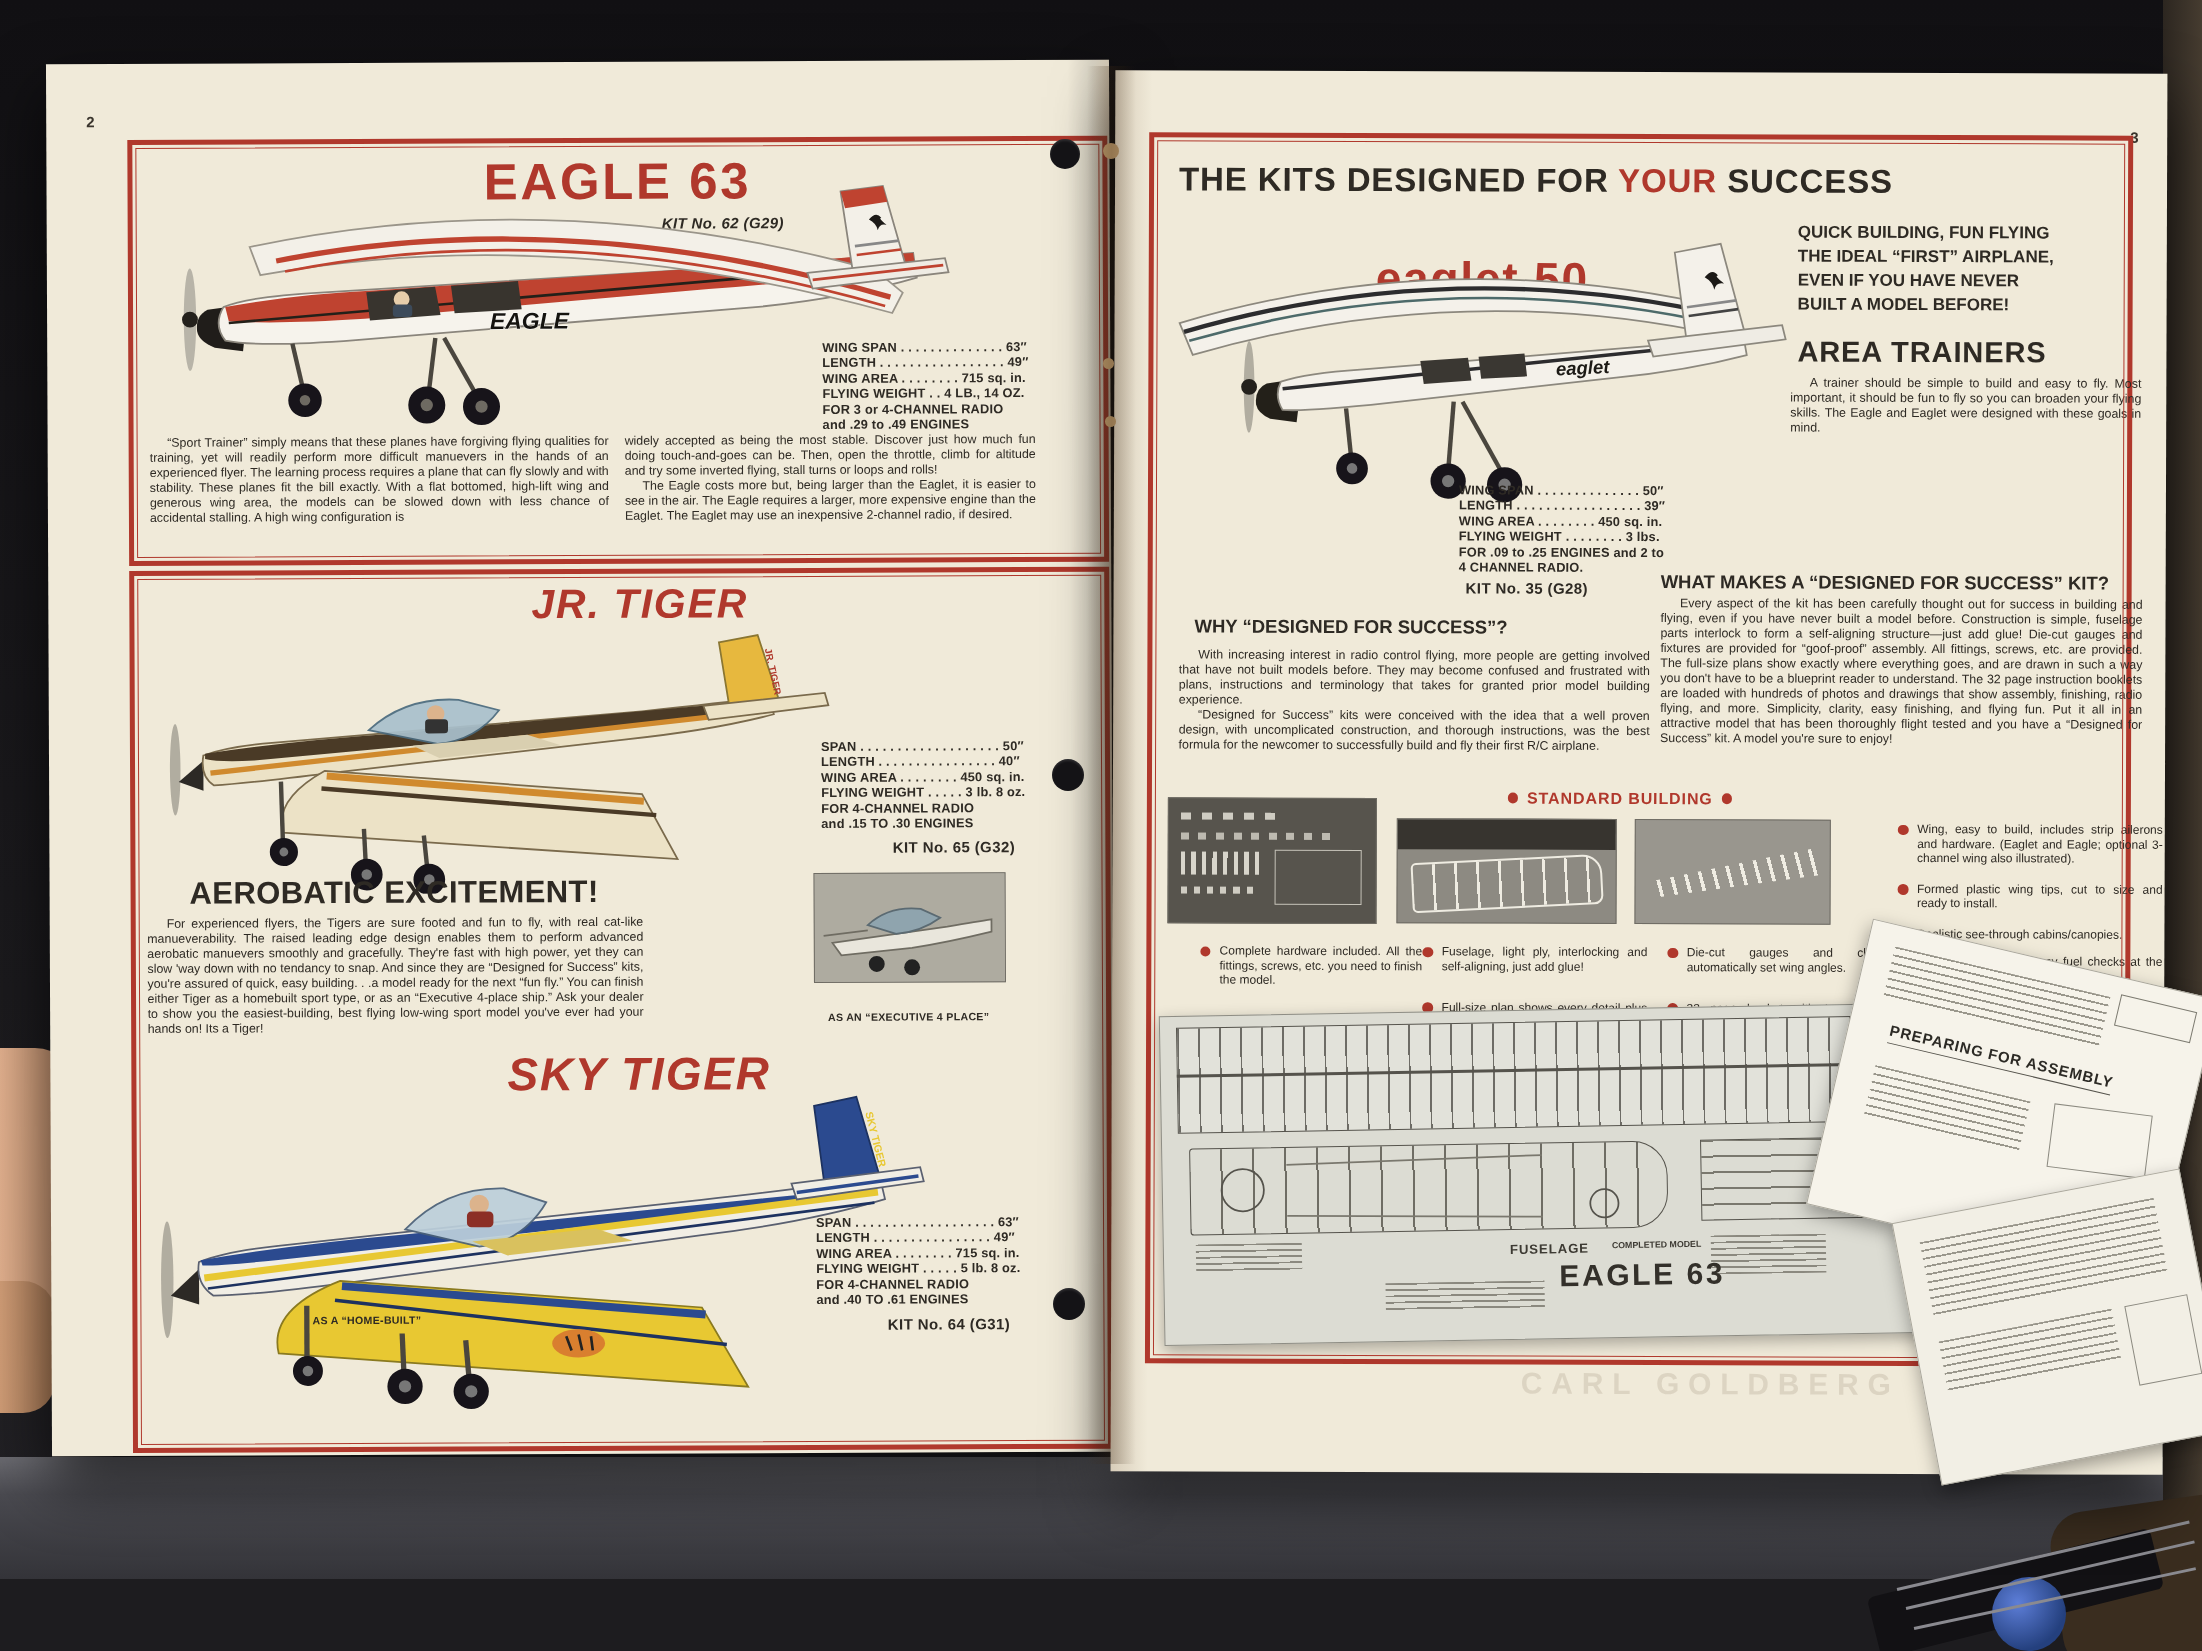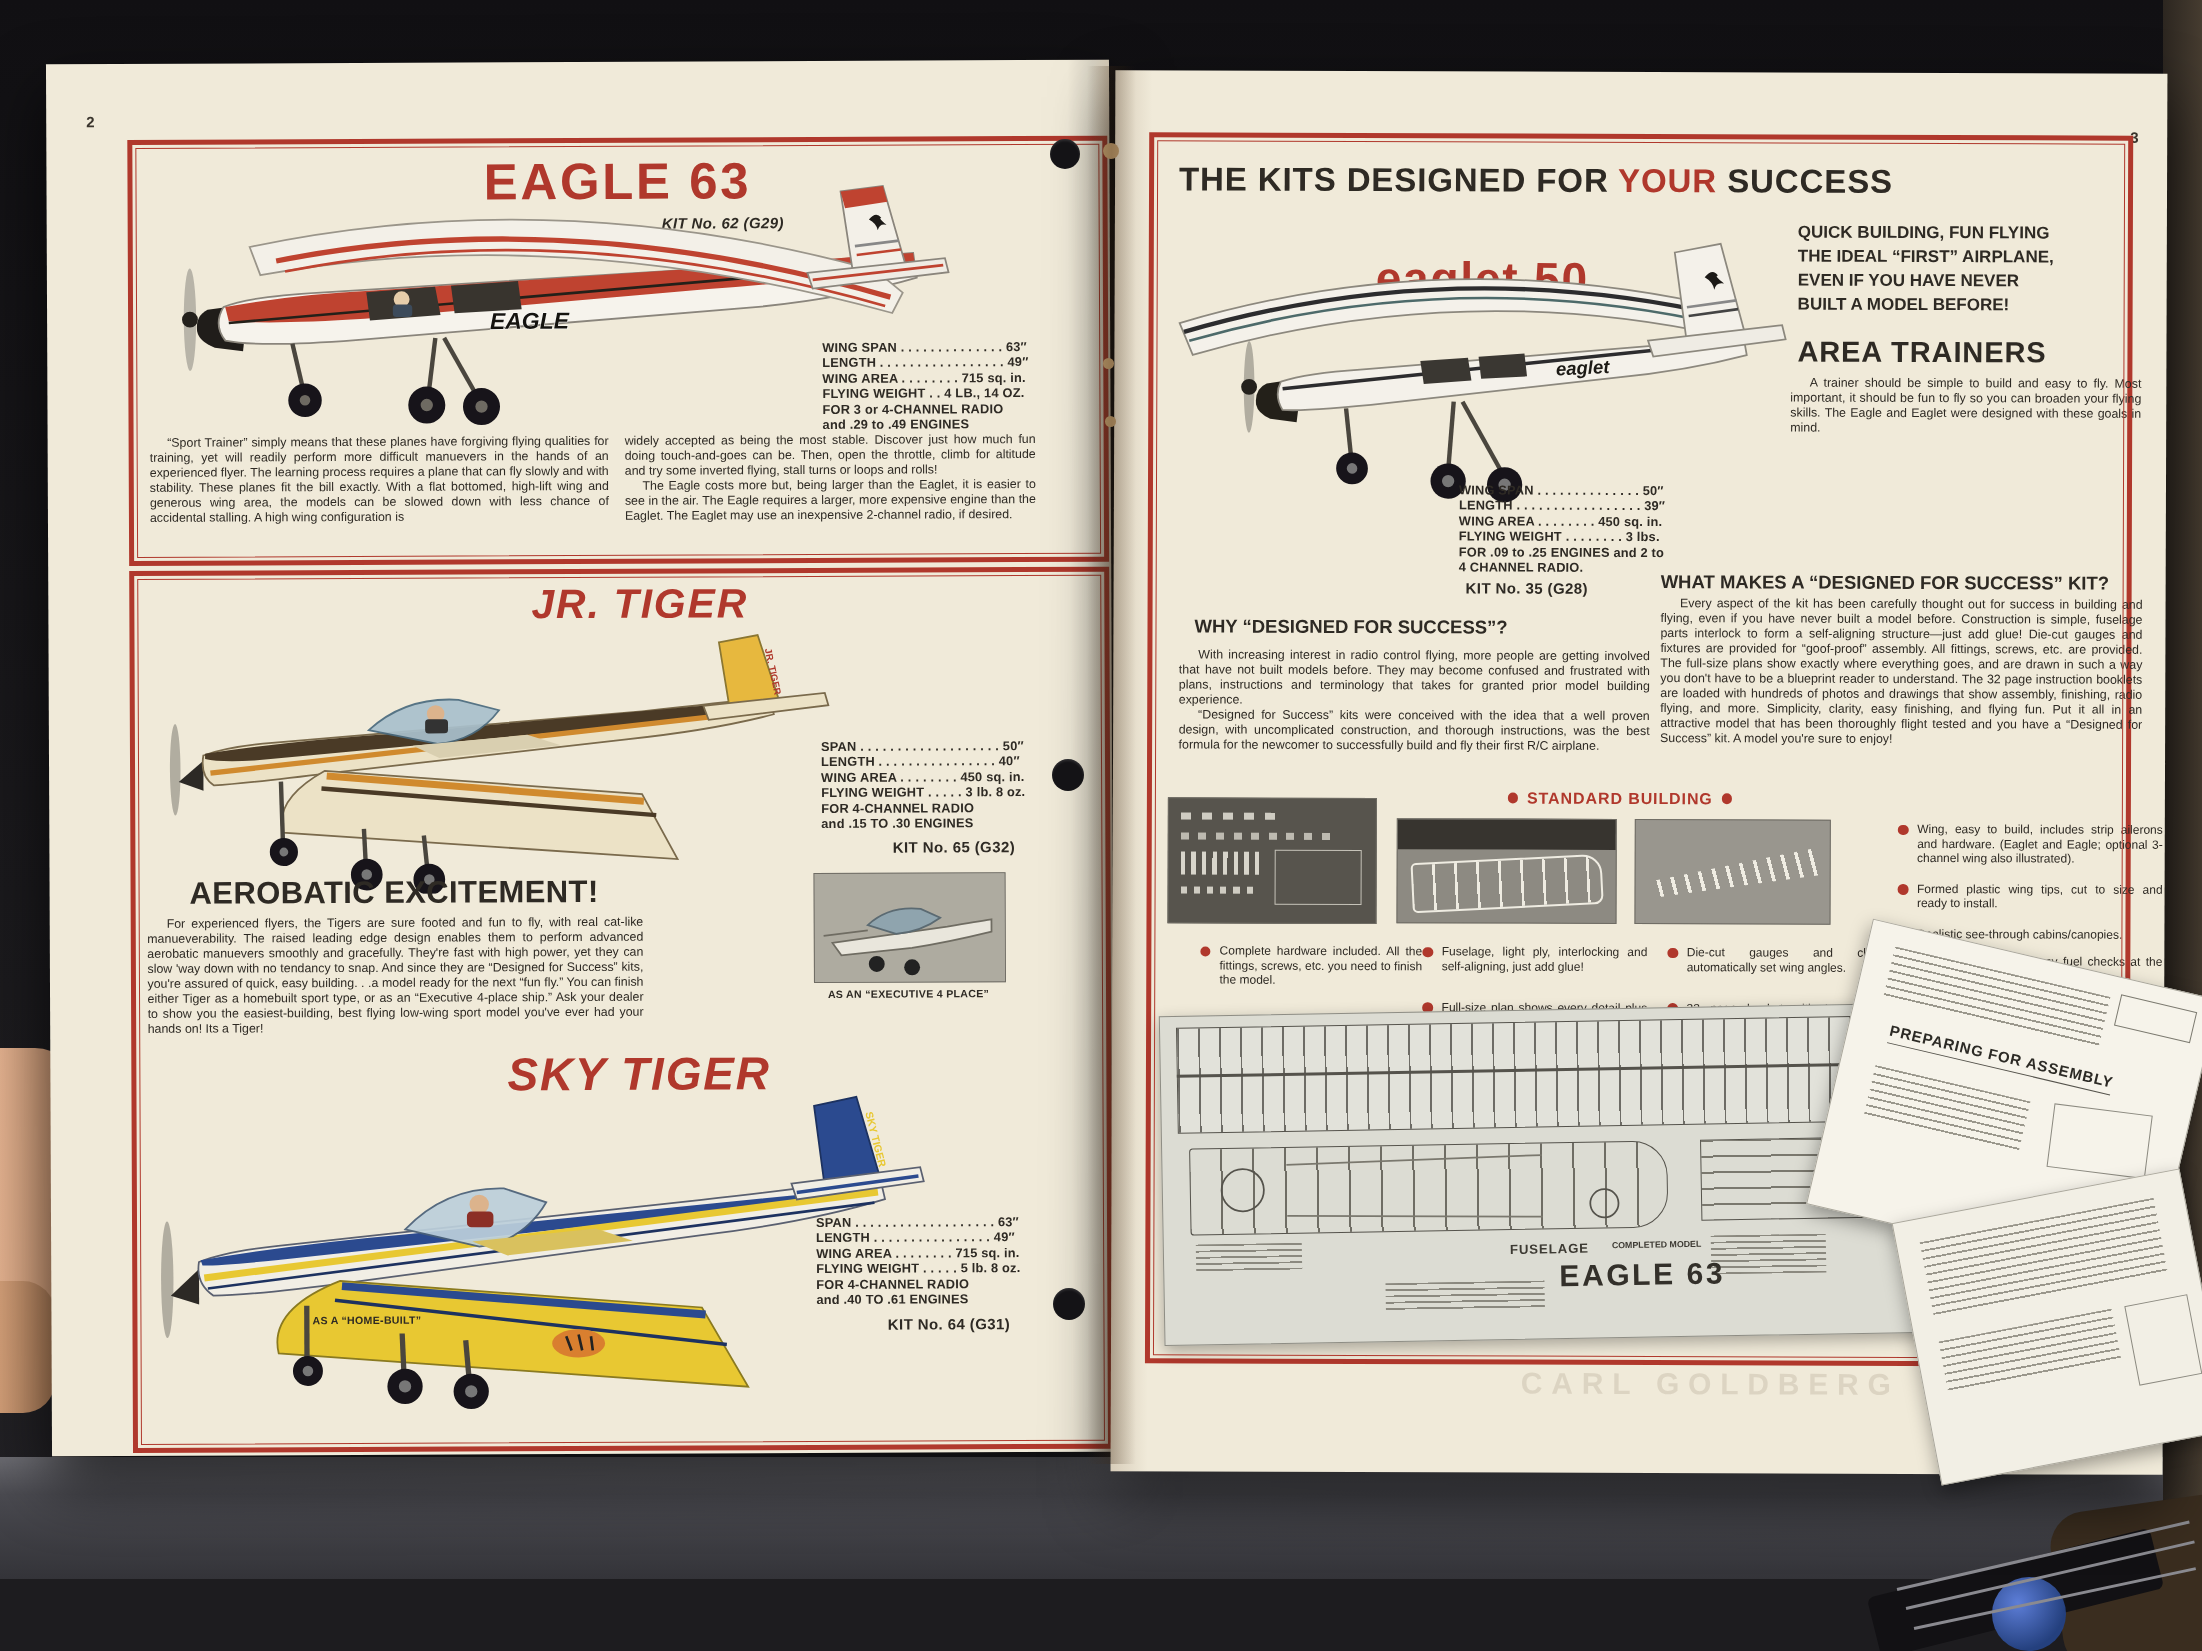--- a/index.html
+++ b/index.html
@@ -165,21 +165,21 @@
       <div class="abs photo" style="left:678px;top:300px;width:190px;height:108px;background:#b3b0a6;">
         <svg width="190" height="108" viewBox="0 0 215 122">
           <rect width="215" height="122" fill="#aeaba0"></rect>
           <path d="M20,78 L150,60 Q185,54 200,52 L200,66 Q150,78 110,84 L30,92 Z" fill="#e9e6dc" stroke="#6f6c62" stroke-width="2"></path>
           <path d="M60,58 Q84,36 120,40 L142,50 Q120,66 92,68 Z" fill="#8fa4ae" stroke="#5b6a72" stroke-width="2"></path>
           <circle cx="70" cy="102" r="9" fill="#222"></circle>
             <circle cx="110" cy="106" r="9" fill="#222"></circle>
           <path d="M10,70 L60,64" stroke="#6f6c62" stroke-width="2"></path>
         </svg>
       </div>
-      <div class="abs caption" style="left:669px;top:415px;width:207px;">AS AN “EXECUTIVE  4 PLACE”</div>
+      <div class="abs caption" style="left:669px;top:438px;width:207px;">AS AN “EXECUTIVE  4 PLACE”</div>
 
       <h3 class="abs" style="left:11.5px;top:300px;width:494px;text-align:center;font-size:31px;letter-spacing:0.4px;">AEROBATIC EXCITEMENT!</h3>
       <p class="abs body-txt" style="left:11.5px;top:341px;width:496px;margin:0;text-indent:19.4px;">For experienced flyers, the Tigers are sure footed and fun to fly, with real cat-like manueverability. The raised leading edge design enables them to perform advanced aerobatic manuevers smoothly and gracefully. They're fast with high power, yet they can slow 'way down with no tendancy to snap. And since they are “Designed for Success” kits, you're assured of quick, easy building. . .a model ready for the next “fun fly.” You can finish either Tiger as a homebuilt sport type, or as an “Executive 4-place ship.” Ask your dealer to show you the easiest-building, best flying low-wing sport model you've ever had your hands on! Its a Tiger!</p>
 
       <h2 class="abs title-big" style="left:371px;top:473px;font-size:46px;font-style:italic;letter-spacing:1.8px;">SKY TIGER</h2>
 
       <svg class="abs" style="left:0;top:494px;" width="891" height="353" viewBox="0 0 1010 400">
         <ellipse cx="34" cy="238" rx="7" ry="66" fill="#87837a" opacity=".6"></ellipse>
         <polygon points="38,256 70,226 70,266" fill="#2c2925"></polygon>
         <path d="M70,218 Q100,206 160,200 L640,150 Q790,134 842,124 L848,150 Q760,176 640,190 L240,242 Q130,256 86,256 Q66,242 70,218 Z" fill="#f1eee5" stroke="#5a6070" stroke-width="2"></path>

